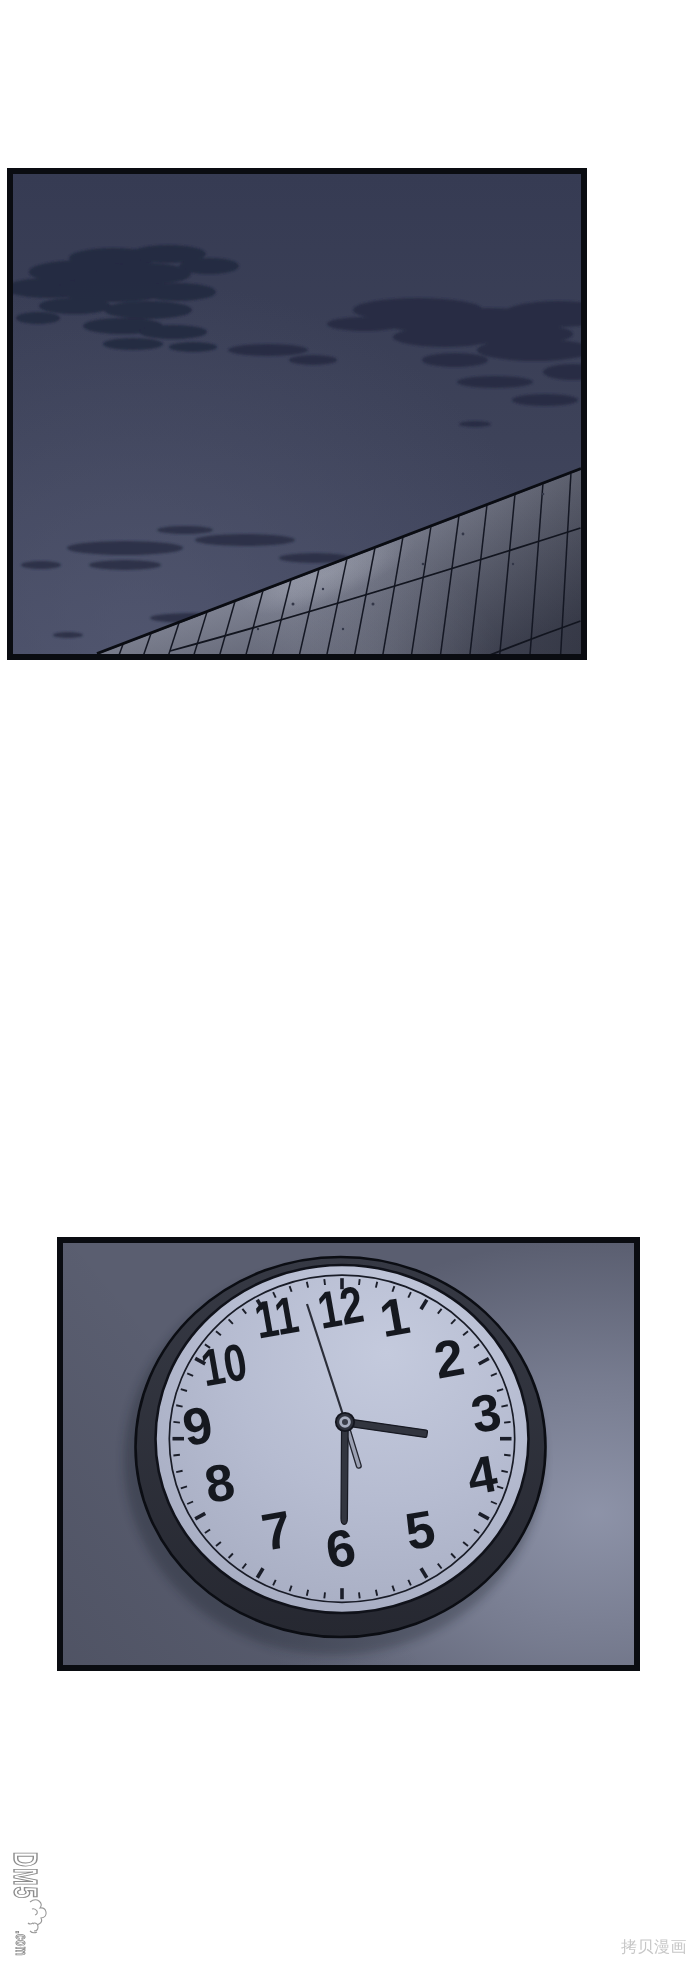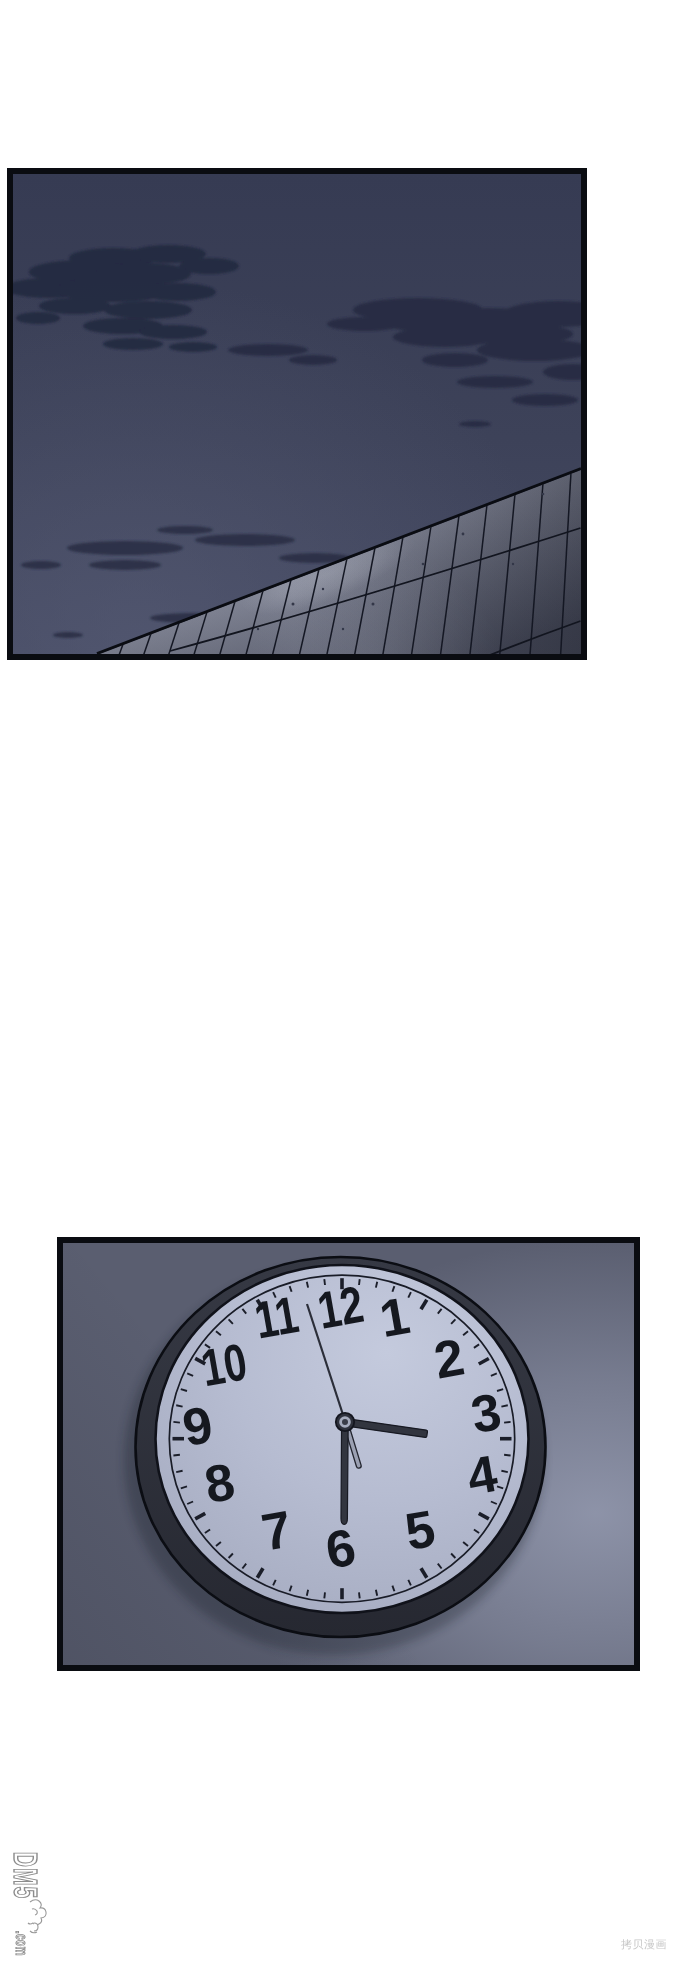--- a/index.html
+++ b/index.html
@@ -306,13 +306,13 @@
     <text x="11" y="-8.5" transform="rotate(90) scale(0.62,1)" font-size="34" stroke-width="1.4" letter-spacing="1.5">DM5</text>
     <text x="143" y="-10" transform="rotate(90) scale(0.6,1)" font-size="17" stroke-width="1.1" letter-spacing="0.5">.com</text>
   </g>
   <g fill="#ffffff" stroke="#8e8e8e" stroke-width="1.1" opacity="0.9">
     <path d="M24 57 q5 -4 9 -1 q4 3 1 7 q5 -1 6 4 q1 5 -5 6 q2 4 -2 6 q-4 2 -6 -1 q-3 2 -5 0"></path>
     <path d="M26 64 q3 -1 5 2 q1 3 -2 4"></path>
     <path d="M28 78 q4 0 4 4 q0 4 -4 4 M24 86 q3 3 7 1"></path>
   </g>
 </svg>
 
-<div style="position:absolute; left:621px; top:1937px; font-size:11px; letter-spacing:0.5px; color:#c7c7c7; font-family:'Liberation Sans',sans-serif;">拷贝漫画</div>
+<div style="position:absolute; left:621px; top:1937px; font-size:16px; letter-spacing:0.5px; color:#c7c7c7; font-family:'Liberation Sans',sans-serif;">拷贝漫画</div>
 
 </body></html>

